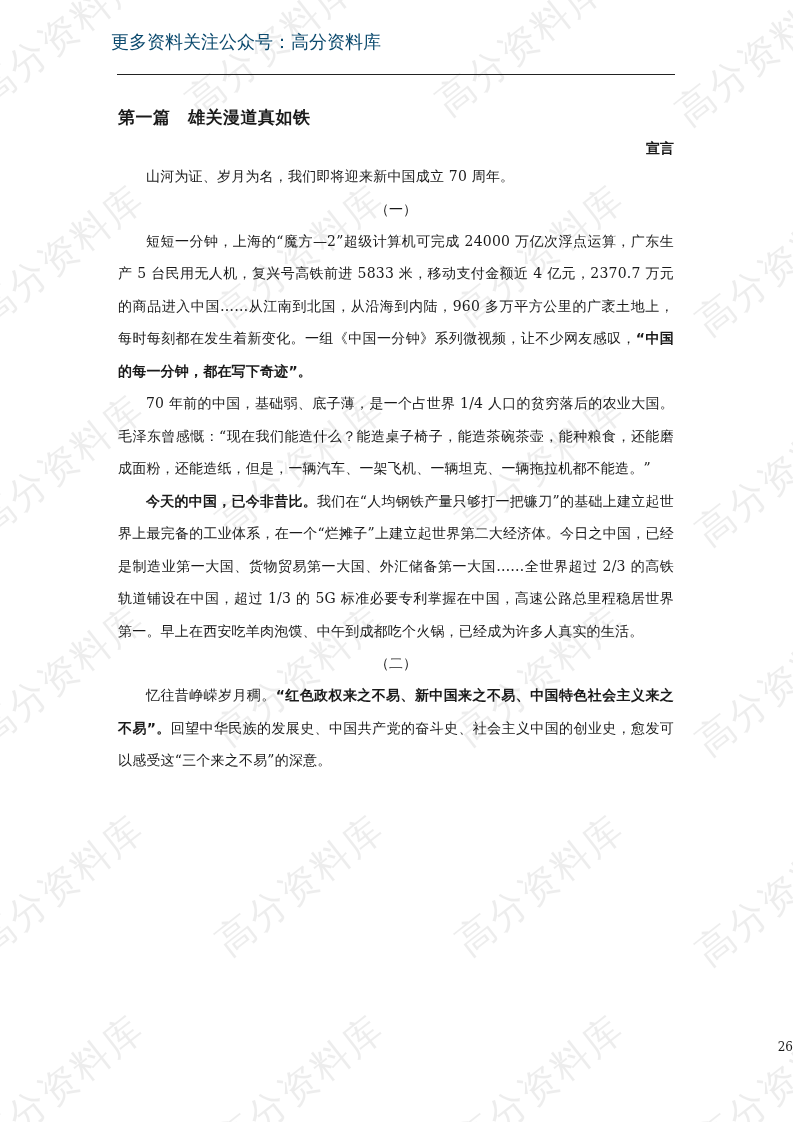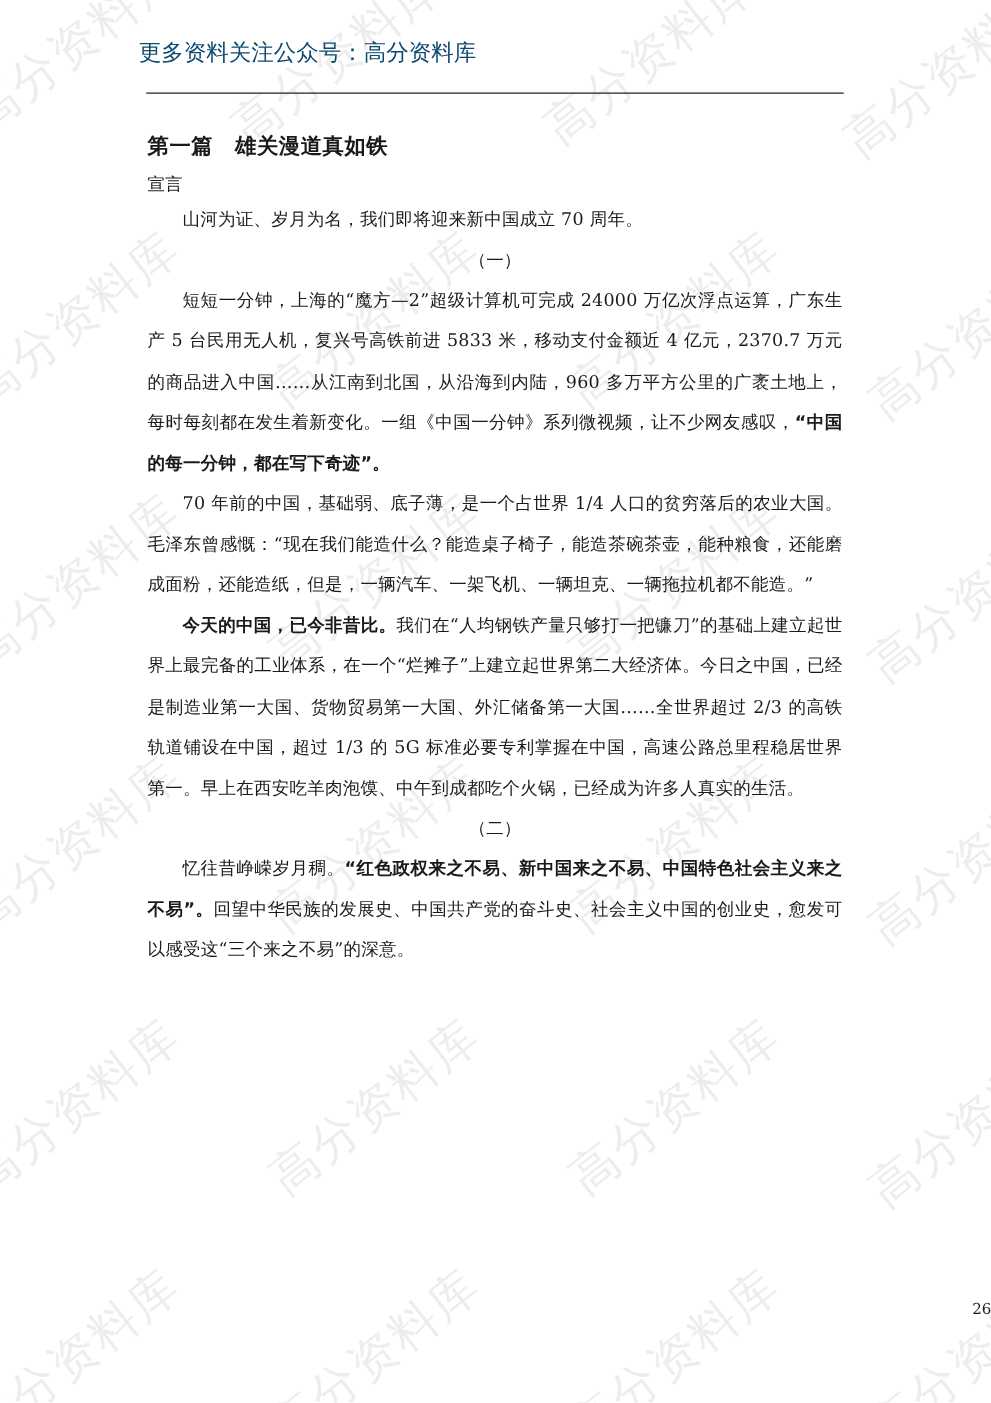--- a/index.html
+++ b/index.html
@@ -14,21 +14,21 @@
     letter-spacing: 2px;
   }
   .page { position: absolute; inset: 0; z-index: 1; }
   .header-text {
     position: absolute; left: 111px; top: 30px; font-size: 18px;
     font-family: "DejaVu Sans", "Liberation Sans", sans-serif; color: #0c4a6e;
   }
   .header-rule { position: absolute; left: 117px; top: 74px; width: 558px; height: 1px; background: #222; }
   .content { position: absolute; left: 118px; top: 100px; width: 556px; }
   .title { text-align: left; font-weight: bold; font-size: 17px; margin: 6px 0 0 0; height: 22px; line-height: 22px; letter-spacing: 0.5px; }
-  .subtitle { text-align: left; font-size: 14px; margin-top: 10px; height: 20px; line-height: 20px; }
+  .subtitle { text-align: right; font-size: 14px; margin-top: 10px; height: 20px; line-height: 20px; font-weight: bold; }
   .section { text-align: center; font-size: 14px; height: 32px; line-height: 32px; margin-top: 0; }
   p { margin: 0; font-size: 14px; line-height: 32.5px; text-indent: 2em; text-align: justify; letter-spacing: 0.2px; }
   p.first { margin-top: 2px; }
   b { font-weight: bold; font-family: "DejaVu Sans", "Liberation Sans", sans-serif; }
   .page-number { position: absolute; top: 1040px; left: 0; width: 793px; text-align: right; font-size: 12px; }
 </style>
 </head>
 <body>
 
 <div class="watermarks">

